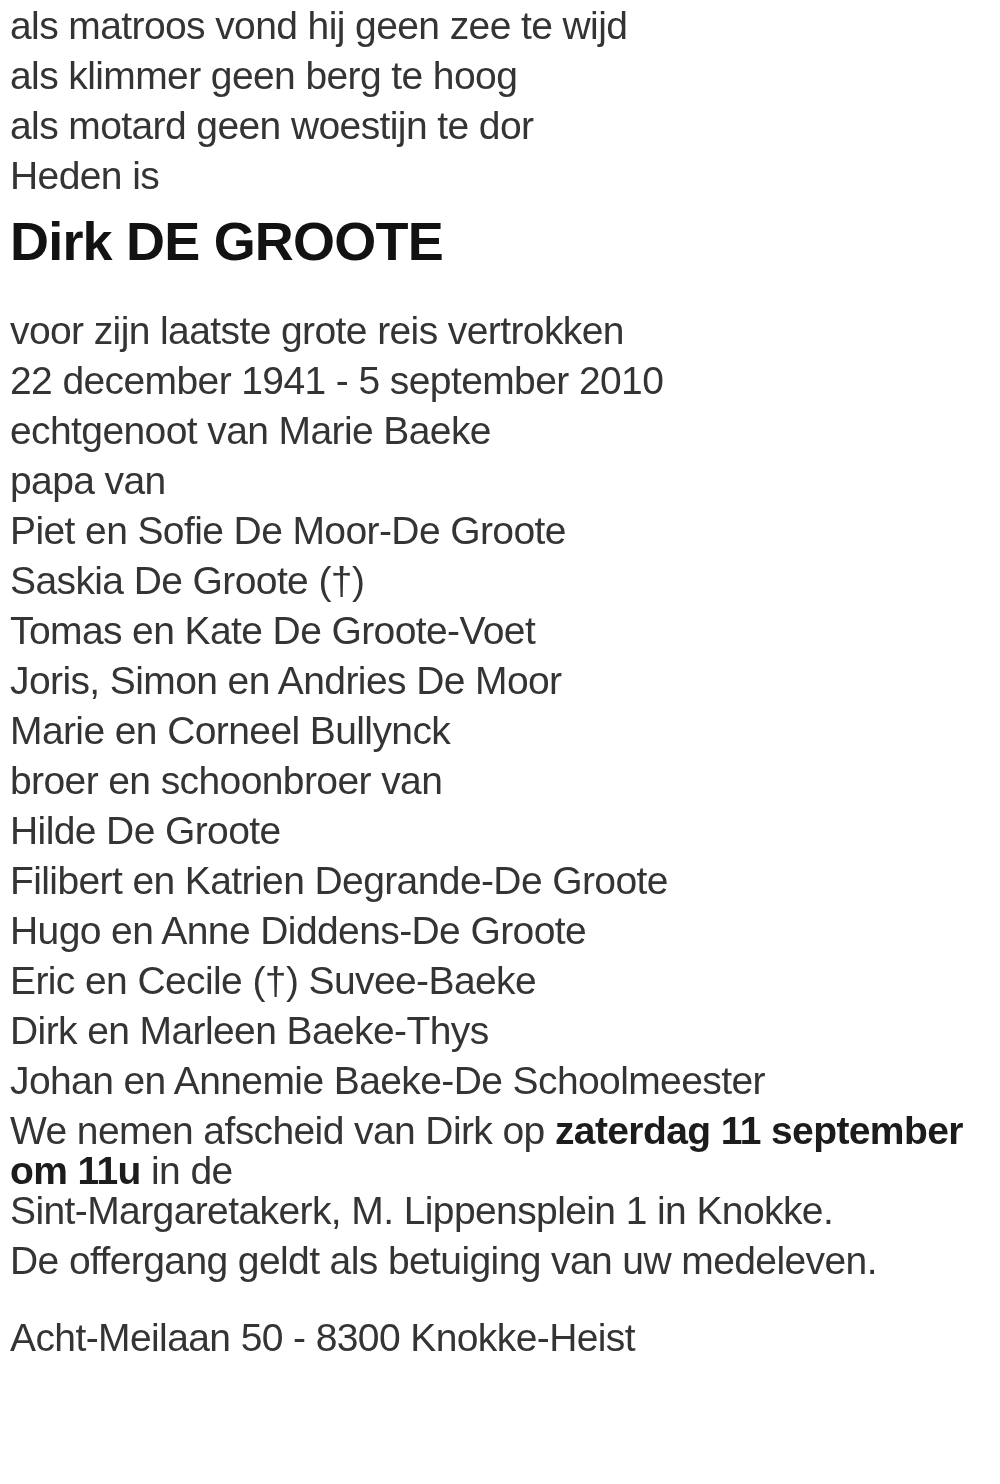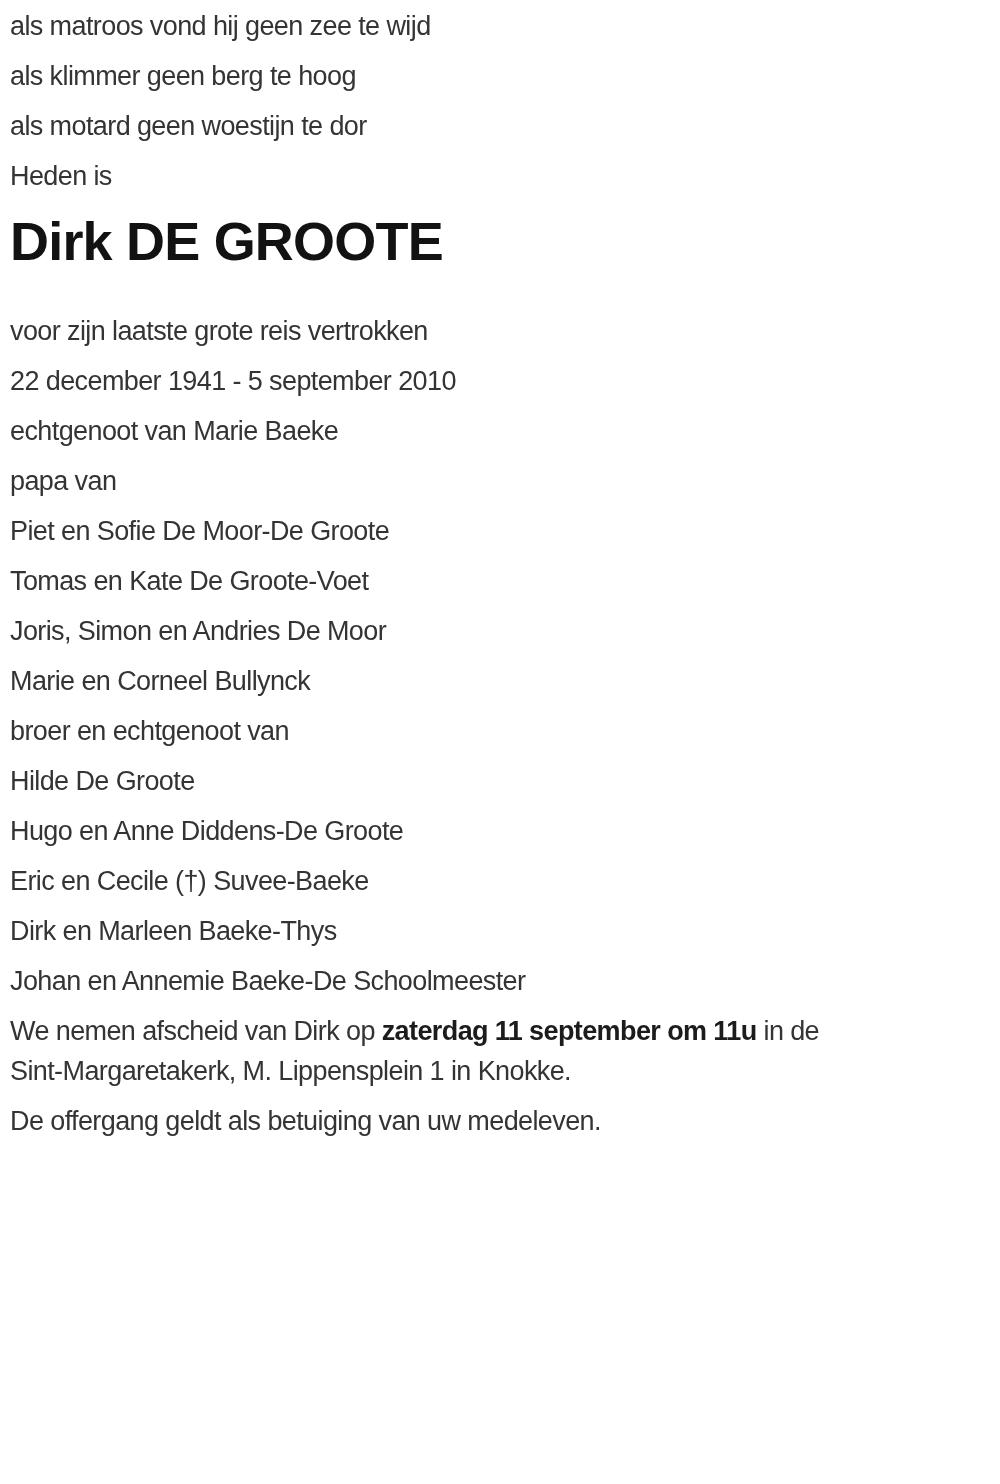--- a/index.html
+++ b/index.html
@@ -10,21 +10,21 @@
   body {
     width: 1000px;
     height: 1484px;
     box-sizing: border-box;
     padding: 6px 10px 0 10px;
     font-family: "Liberation Sans", "DejaVu Sans", sans-serif;
     color: #343434;
     overflow: hidden;
   }
   p.line {
-    font-size: 27px;
+    font-size: 39px;
     line-height: 40px;
     letter-spacing: -0.6px;
     margin: 0 0 10px 0;
     font-weight: 400;
   }
   h1.deceased-name {
     font-size: 54px;
     line-height: 50px;
     letter-spacing: -0.8px;
     font-weight: 700;
@@ -50,28 +50,31 @@
   <p class="line">als motard geen woestijn te dor</p>
   <p class="line">Heden is</p>
 
   <h1 class="deceased-name">Dirk DE GROOTE</h1>
 
   <p class="line">voor zijn laatste grote reis vertrokken</p>
   <p class="line">22 december 1941 - 5 september 2010</p>
   <p class="line">echtgenoot van Marie Baeke</p>
   <p class="line">papa van</p>
   <p class="line">Piet en Sofie De Moor-De Groote</p>
+  <p class="line">Saskia De Groote (†)</p>
   <p class="line">Tomas en Kate De Groote-Voet</p>
   <p class="line">Joris, Simon en Andries De Moor</p>
   <p class="line">Marie en Corneel Bullynck</p>
-  <p class="line">broer en echtgenoot van</p>
+  <p class="line">broer en schoonbroer van</p>
   <p class="line">Hilde De Groote</p>
+  <p class="line">Filibert en Katrien Degrande-De Groote</p>
   <p class="line">Hugo en Anne Diddens-De Groote</p>
   <p class="line">Eric en Cecile (†) Suvee-Baeke</p>
   <p class="line">Dirk en Marleen Baeke-Thys</p>
   <p class="line">Johan en Annemie Baeke-De Schoolmeester</p>
 
   <p class="line"><span>We nemen afscheid van Dirk op </span><strong>zaterdag 11 september om 11u</strong><span> in de</span><br><span>Sint-Margaretakerk, M. Lippensplein 1 in Knokke.</span></p>
 
   <p class="line">De offergang geldt als betuiging van uw medeleven.</p>
 
+  <p class="line address">Acht-Meilaan 50 - 8300 Knokke-Heist</p>
 
 </main>
 
 </body></html>

